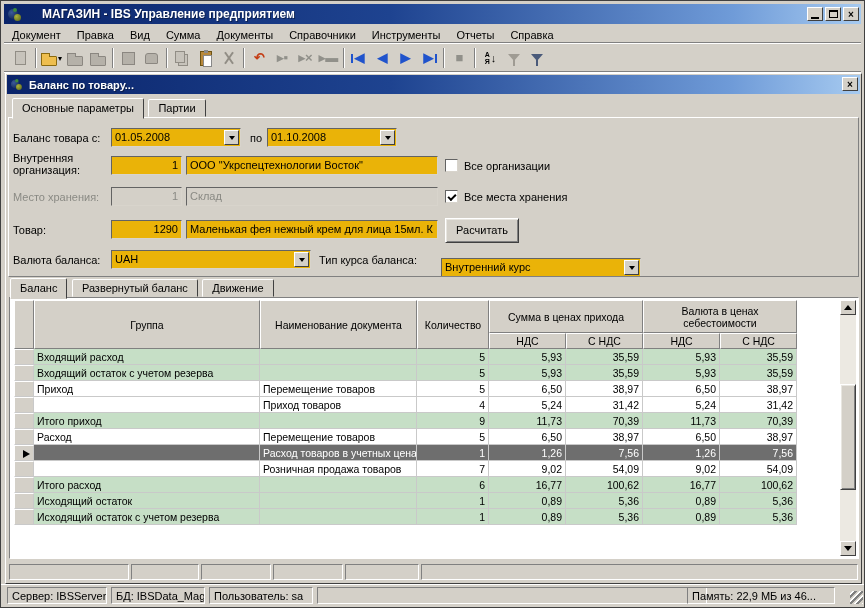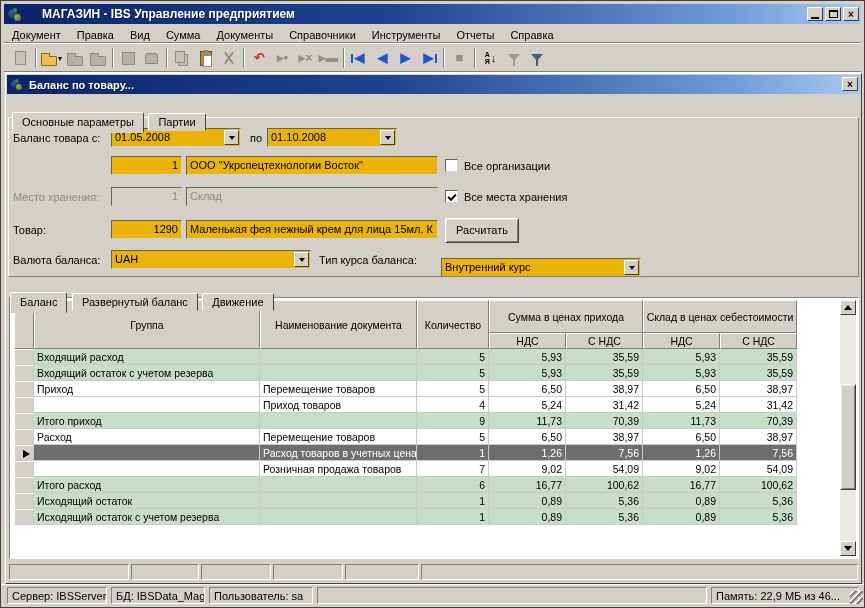--- a/index.html
+++ b/index.html
@@ -84,21 +84,21 @@
     display:flex; align-items:center; color:#fff; }
   .dlg-title-text{ font-size:11px; font-weight:bold; margin-left:4px; text-shadow:1px 1px 0 rgba(0,0,0,.4); }
   .dlgico{ transform:scale(.85); transform-origin:left center; }
   .dlg-close{ position:absolute; right:3px; top:3px; width:16px; height:14px;
     font-size:10px; font-weight:bold; color:#000; display:flex; align-items:center; justify-content:center; }
 
   .tab{ display:inline-block; font-size:11px; padding:3px 9px 0 9px; height:20px;
         border:1px solid; border-color:#fff #404040 transparent #fff; border-radius:2px 2px 0 0;
         background:#d4d0c8; position:relative; }
   .tab.active{ z-index:3; height:21px; }
-  .tab.inactive{ height:18px; margin-top:17px; z-index:1; padding-top:2px; }
+  .tab.inactive{ height:18px; margin-top:3px; z-index:1; padding-top:2px; }
   .tabstrip{ position:absolute; left:6px; top:22px; height:22px; z-index:3; }
   .tabpage{ position:absolute; left:2px; top:43px; width:851px; height:160px;
             border:1px solid; border-color:#fff #808080 #808080 #fff; z-index:1; }
 
   .flabel{ position:absolute; font-size:11px; color:#000; }
   .flabel.dis{ color:#8a8a84; }
   .field{ position:absolute; font-size:11px; padding:2px 3px 0 3px; background:#eab308;
           border:1px solid; border-color:#636363 #d8d4cc #d8d4cc #636363; height:19px;
           white-space:nowrap; overflow:hidden; }
   .field.num{ text-align:right; }
@@ -288,20 +288,21 @@
     <div class="field combo" style="left:105px;top:54px;width:130px">
       <span>01.05.2008</span>
       <span class="cbtn"></span>
     </div>
     <span class="flabel" style="left:244px;top:58px">по</span>
     <div class="field combo" style="left:261px;top:54px;width:130px">
       <span>01.10.2008</span>
       <span class="cbtn"></span>
     </div>
 
+    <span class="flabel" style="left:7px;top:78px;width:92px">Внутренняя организация:</span>
     <div class="field num" style="left:105px;top:82px;width:71px">1</div>
     <div class="field" style="left:180px;top:82px;width:252px">ООО "Укрспецтехнологии Восток"</div>
     <span class="cb" style="left:439px;top:85px"></span>
     <span class="flabel" style="left:458px;top:86px">Все организации</span>
 
     <span class="flabel dis" style="left:7px;top:117px">Место хранения:</span>
     <div class="field num dis" style="left:105px;top:113px;width:71px">1</div>
     <div class="field dis" style="left:180px;top:113px;width:252px">Склад</div>
     <span class="cb checked" style="left:439px;top:116px"></span>
     <span class="flabel" style="left:458px;top:117px">Все места хранения</span>
@@ -340,21 +341,21 @@
             <col style="width:77px">
             <col style="width:77px">
         </colgroup>
         <thead>
           <tr class="hdr-group">
             <th rowspan="2"></th>
             <th rowspan="2">Группа</th>
             <th rowspan="2">Наименование документа</th>
             <th rowspan="2">Количество</th>
             <th colspan="2">Сумма в ценах прихода</th>
-            <th colspan="2">Склад в ценах себестоимости</th>
+            <th colspan="2">Валюта в ценах себестоимости</th>
           </tr>
           <tr class="hdr-sub">
             <th>НДС</th>
             <th>С НДС</th>
             <th>НДС</th>
             <th>С НДС</th>
           </tr>
         </thead>
         <tbody id="grid-body">
             <tr class="r-green">
@@ -486,16 +487,16 @@
     <div class="dstat" style="left:267px;width:70px"></div>
     <div class="dstat" style="left:339px;width:74px"></div>
     <div class="dstat" style="left:415px;width:437px"></div>
   </div>
 
   <div class="statusbar">
     <span class="spanel" style="left:6px;width:100px">Сервер: IBSServer</span>
     <span class="spanel" style="left:110px;width:94px">БД: IBSData_Mag</span>
     <span class="spanel" style="left:208px;width:104px">Пользователь: sa</span>
     <span class="spanel" style="left:316px;width:390px"></span>
-    <span class="spanel" style="left:710px;width:148px">Память: 22,9 МБ из 46...</span>
+    <span class="spanel" style="left:686px;width:148px">Память: 22,9 МБ из 46...</span>
     <span class="grip"></span>
   </div>
 </div>
 
 </body></html>

